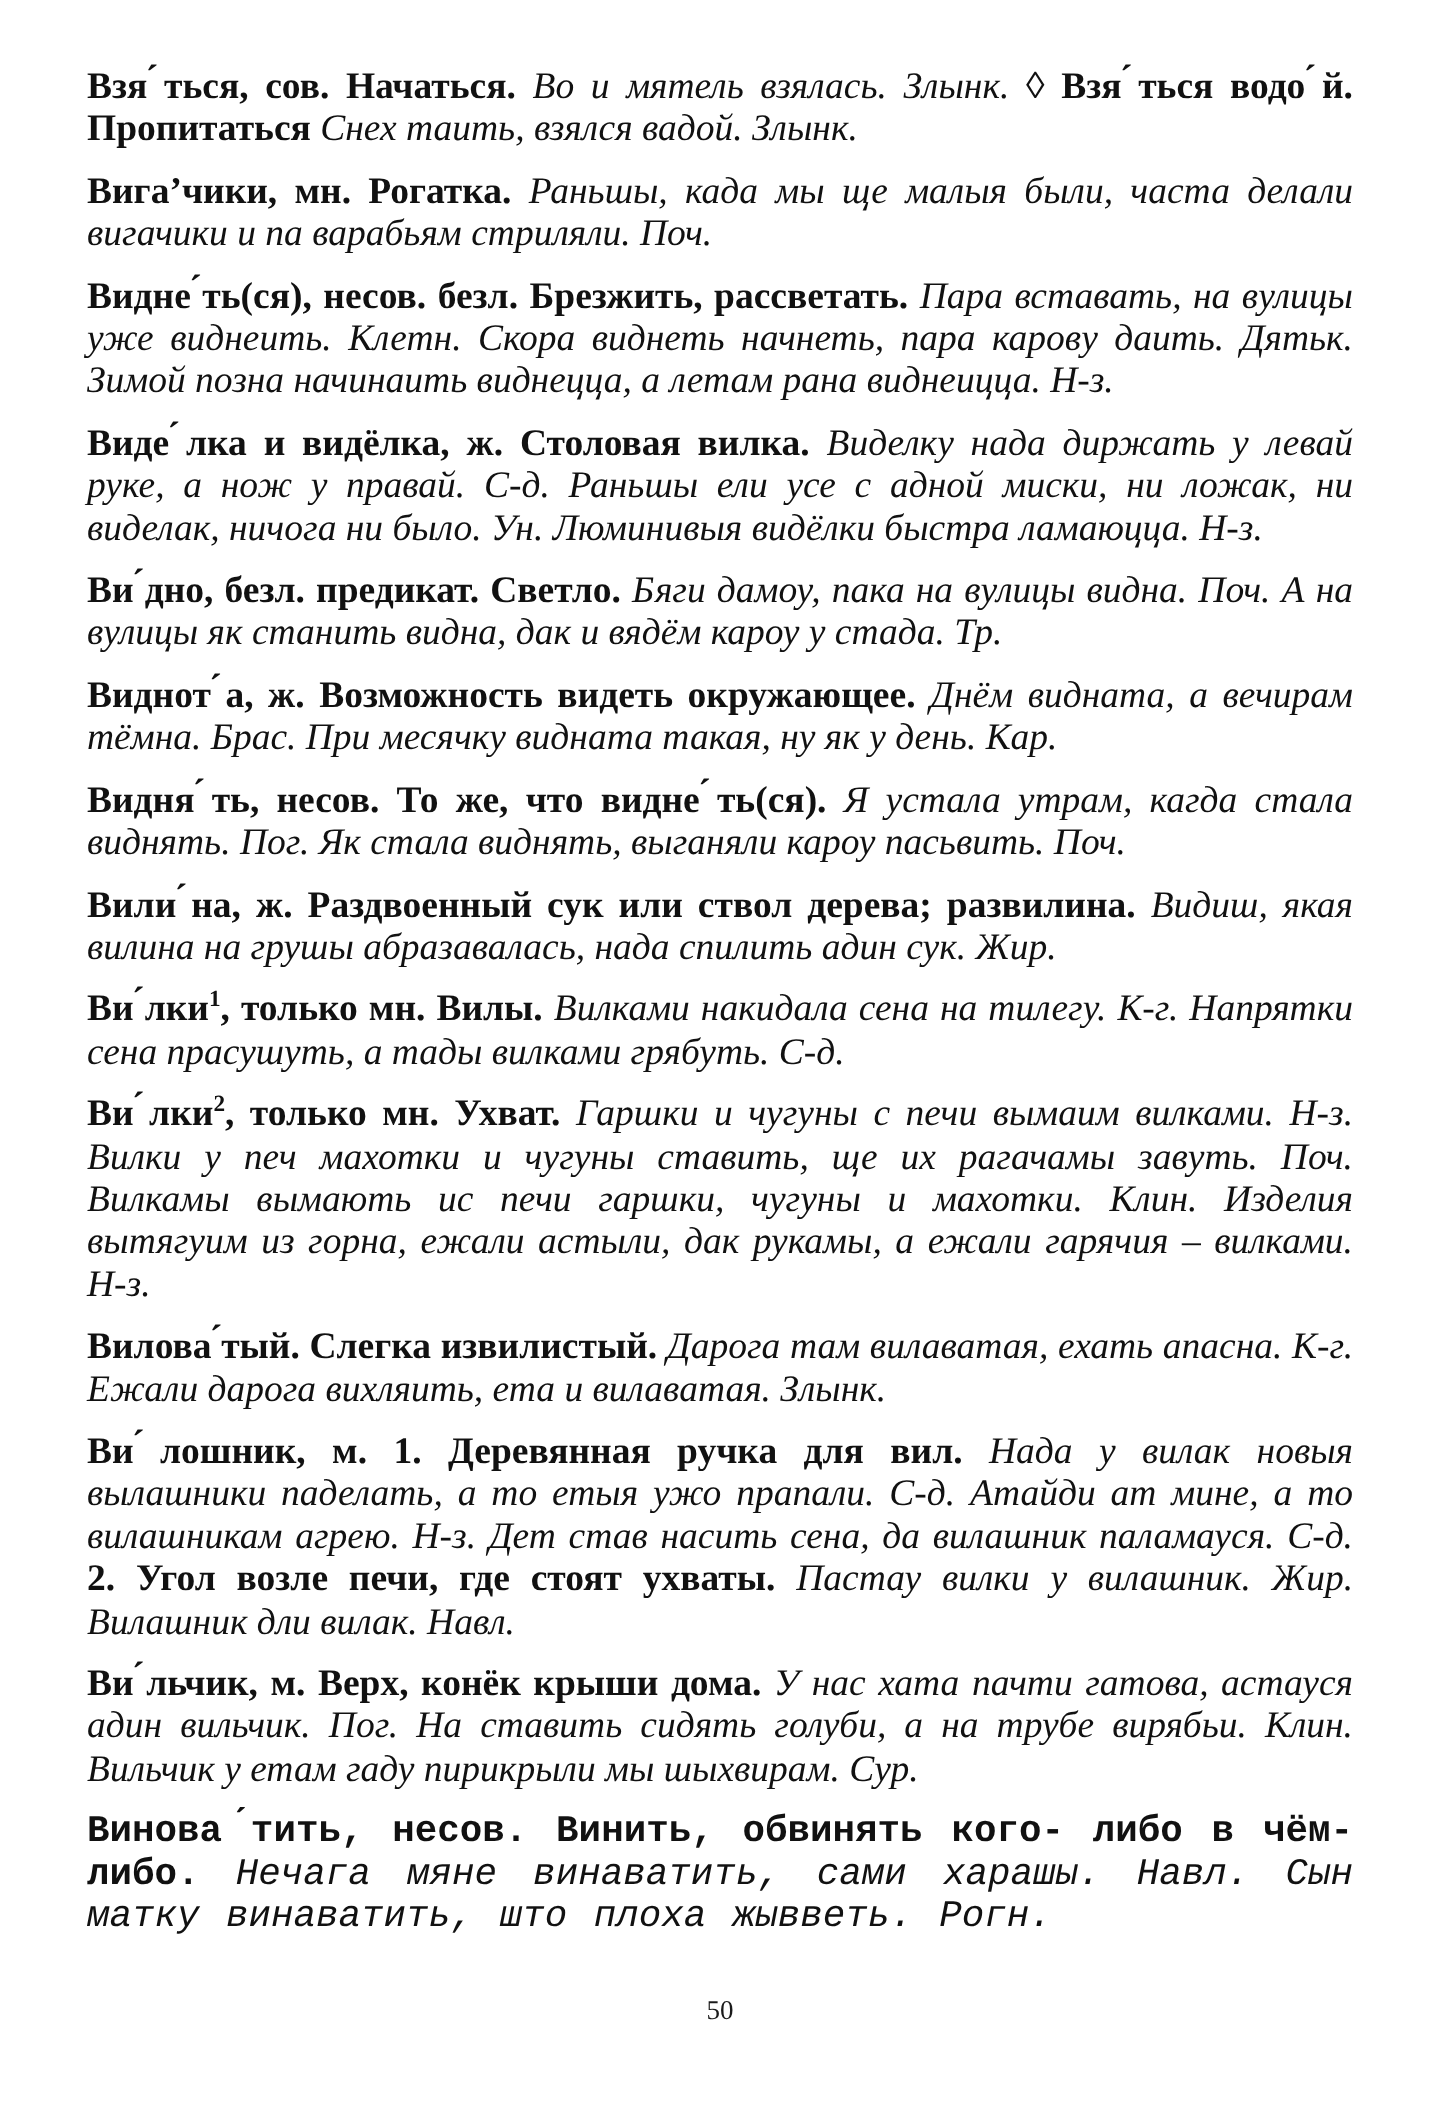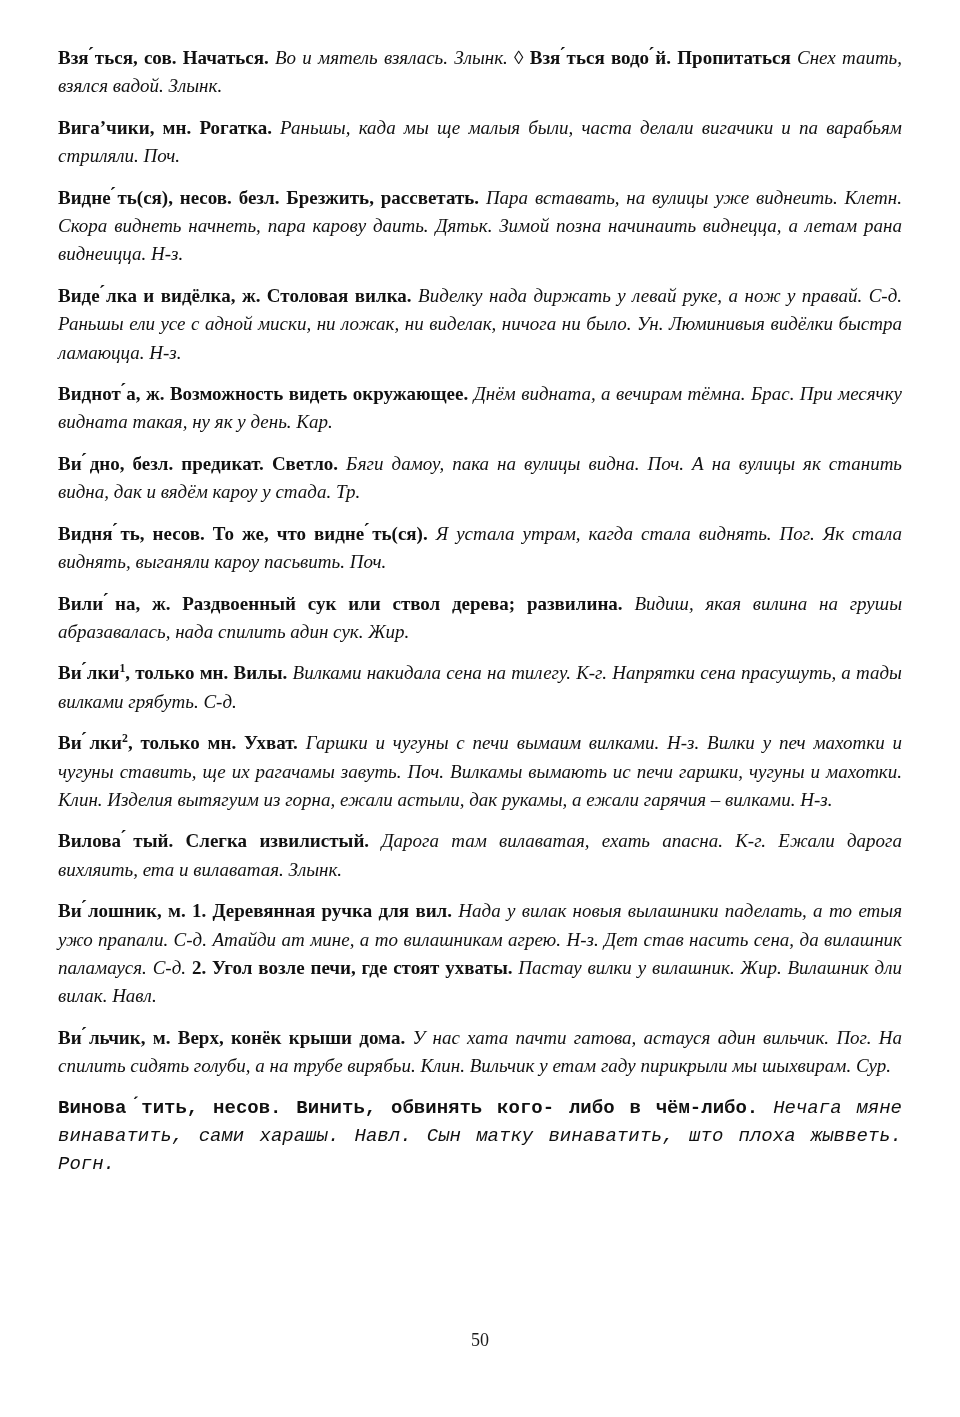--- a/index.html
+++ b/index.html
@@ -18,21 +18,21 @@
   #page {
     position: absolute;
     left: 58px;
     top: 44px;
     width: 844px;
     height: 1240px;
   }
   .entry {
     text-align: justify;
     text-justify: inter-word;
-    font-size: 19px;
+    font-size: 25px;
     line-height: 28.4px;
     margin: 0 0 13px 0;
     font-style: italic;
     font-weight: 400;
     letter-spacing: 0px;
     word-spacing: 0px;
     hyphens: none;
   }
   .entry:last-of-type { margin-bottom: 0; font-family: Liberation Mono, monospace; }
   
@@ -78,37 +78,37 @@
 <div id="page">
 
   <p class="entry"><span class="hw">Взя ́ться, сов. Начаться.</span><span> Во и мятель взялась. Злынк. </span><span class="lozenge">◊</span><span class="hw"> Взя ́ться водо ́й. Пропитаться</span><span> Снех таить, взялся вадой. Злынк.</span></p>
 
   <p class="entry"><span class="hw">Вига’чики, мн. Рогатка.</span><span> Раньшы, када мы ще малыя были, часта делали вигачики и па варабьям стриляли. Поч.</span></p>
 
   <p class="entry"><span class="hw">Видне ́ть(ся), несов. безл. Брезжить, рассветать.</span><span> Пара вставать, на вулицы уже виднеить. Клетн. Скора виднеть начнеть, пара карову даить. Дятьк. Зимой позна начинаить виднецца, а летам рана виднеицца. Н-з.</span></p>
 
   <p class="entry"><span class="hw">Виде ́лка и видёлка, ж. Столовая вилка.</span><span> Виделку нада диржать у левай руке, а нож у правай. С-д. Раньшы ели усе с адной миски, ни ложак, ни виделак, ничога ни было. Ун. Люминивыя видёлки быстра ламаюцца. Н-з.</span></p>
 
+  <p class="entry"><span class="hw">Ви ́дно, безл. предикат. Светло.</span><span> Бяги дамоу, пака на вулицы видна. Поч. А на вулицы як станить видна, дак и вядём кароу у стада. Тр.</span></p>
+
   <p class="entry"><span class="hw">Виднот ́а, ж. Возможность видеть окружающее.</span><span> Днём видната, а вечирам тёмна. Брас. При месячку видната такая, ну як у день. Кар.</span></p>
-
-  <p class="entry"><span class="hw">Ви ́дно, безл. предикат. Светло.</span><span> Бяги дамоу, пака на вулицы видна. Поч. А на вулицы як станить видна, дак и вядём кароу у стада. Тр.</span></p>
 
   <p class="entry"><span class="hw">Видня ́ть, несов. То же, что видне ́ть(ся).</span><span> Я устала утрам, кагда стала виднять. Пог. Як стала виднять, выганяли кароу пасьвить. Поч.</span></p>
 
   <p class="entry"><span class="hw">Вили ́на, ж. Раздвоенный сук или ствол дерева; развилина.</span><span> Видиш, якая вилина на грушы абразавалась, нада спилить адин сук. Жир.</span></p>
 
   <p class="entry"><span class="hw">Ви ́лки</span><sup>1</sup><span class="hw">, только мн. Вилы.</span><span> Вилками накидала сена на тилегу. К-г. Напрятки сена прасушуть, а тады вилками грябуть. С-д.</span></p>
 
   <p class="entry"><span class="hw">Ви ́лки</span><sup>2</sup><span class="hw">, только мн. Ухват.</span><span> Гаршки и чугуны с печи вымаим вилками. Н-з. Вилки у печ махотки и чугуны ставить, ще их рагачамы завуть. Поч. Вилкамы вымають ис печи гаршки, чугуны и  махотки. Клин. Изделия вытягуим из горна, ежали астыли, дак рукамы, а ежали гарячия – вилками. Н-з.</span></p>
 
   <p class="entry"><span class="hw">Вилова ́тый. Слегка извилистый.</span><span> Дарога там вилаватая, ехать апасна. К-г. Ежали дарога вихляить, ета и вилаватая. Злынк.</span></p>
 
   <p class="entry"><span class="hw">Ви ́лошник, м. </span><span class="sense">1.</span><span class="sense"> Деревянная ручка для вил.</span><span> Нада у вилак новыя вылашники паделать, а то етыя ужо прапали. С-д. Атайди ат мине, а то вилашникам агрею. Н-з. Дет став насить сена, да вилашник паламауся. С-д. </span><span class="sense">2.</span><span class="sense"> Угол возле печи, где стоят ухваты.</span><span> Пастау вилки у вилашник. Жир. Вилашник дли вилак. Навл.</span></p>
 
-  <p class="entry"><span class="hw">Ви ́льчик, м. Верх, конёк  крыши дома.</span><span> У нас хата пачти гатова, астауся адин вильчик. Пог. На спилить сидять голуби, а на трубе вирябьи. Клин. Вильчик у етам гаду пирикрыли мы шыхвирам. Сур.</span></p>
+  <p class="entry"><span class="hw">Ви ́льчик, м. Верх, конёк  крыши дома.</span><span> У нас хата пачти гатова, астауся адин вильчик. Пог. На ставить сидять голуби, а на трубе вирябьи. Клин. Вильчик у етам гаду пирикрыли мы шыхвирам. Сур.</span></p>
 
 
 
   <p class="entry wide-track"><span class="hw">Винова ́тить, несов. Винить, обвинять кого- либо в чём-либо.</span><span> Нечага мяне винаватить, сами харашы. Навл. Сын матку винаватить, што плоха жывветь. Рогн.</span></p>
 
 </div>
 
 <div id="folio">50</div>
 
 </body></html>

